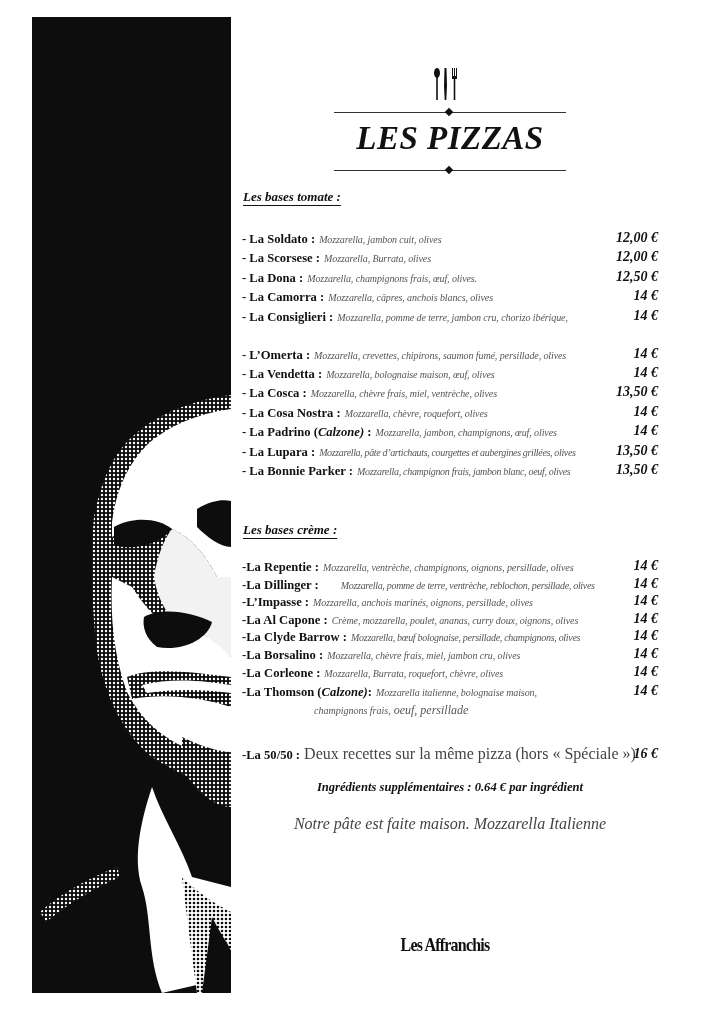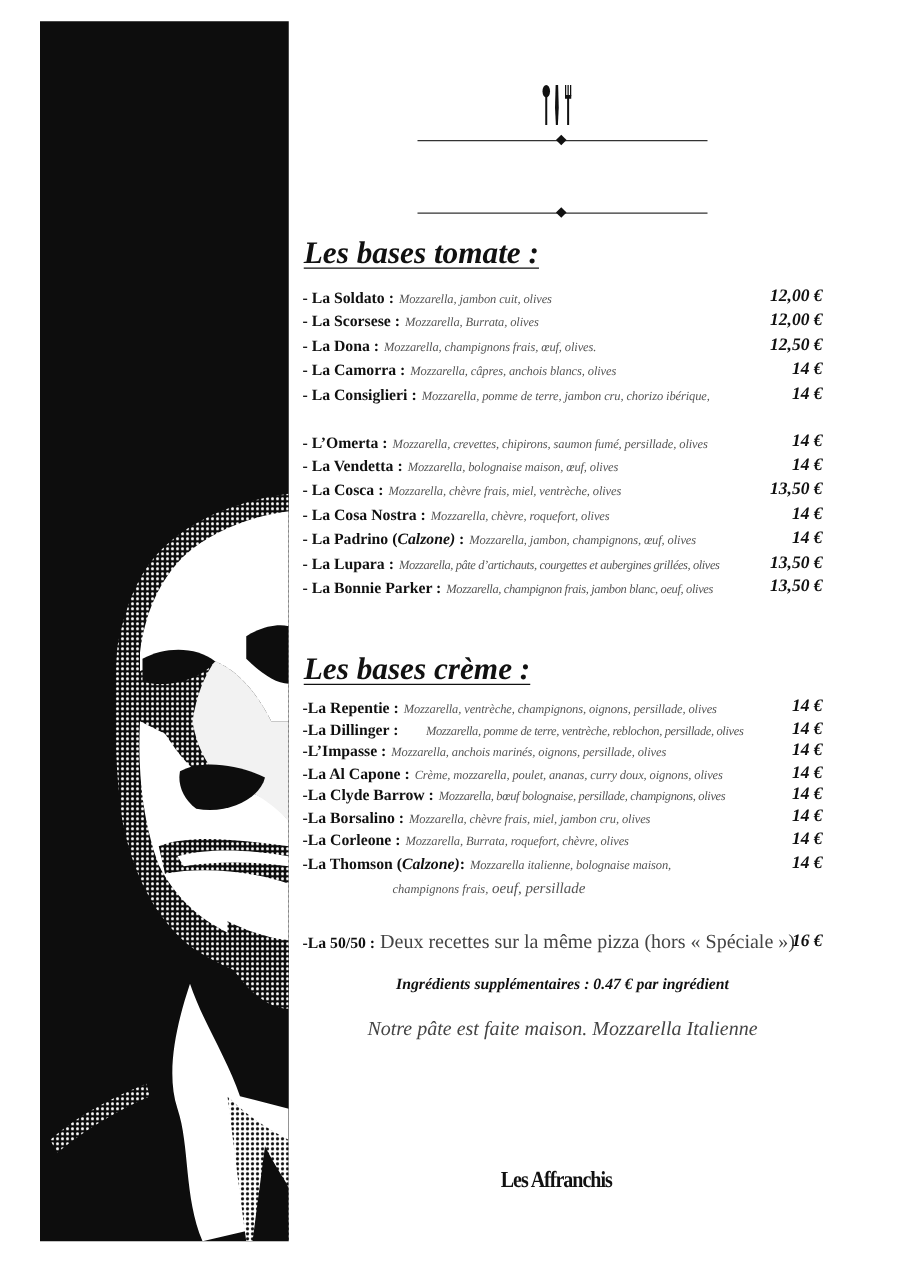--- a/index.html
+++ b/index.html
@@ -20,21 +20,21 @@
     position: absolute; left: 112px; top: -3px; width: 6px; height: 6px; background: #111; transform: rotate(45deg);
   }
   .rule.top { top: 50px; }
   .rule.bottom { top: 108px; }
   .title {
     position: absolute; left: 0; top: 58px; width: 232px; text-align: center;
     font-size: 33px; font-weight: bold; font-style: italic; letter-spacing: 0.5px; color: #111;
   }
 
   .section-title {
-    position: absolute; left: 243px; font-size: 25px; font-weight: bold; font-style: italic;
+    position: absolute; left: 243px; font-size: 13px; font-weight: bold; font-style: italic;
     text-decoration: underline; text-decoration-thickness: 1px; text-underline-offset: 4px; color: #111;
   }
   .items { position: absolute; left: 242px; width: 416px; }
   .item { position: relative; height: 19.4px; line-height: 19.4px; white-space: nowrap; }
   .item .name { font-weight: bold; font-size: 12.6px; color: #111; }
   .item .name i { font-style: italic; }
   .item .desc { font-style: italic; font-size: 10px; color: #555; letter-spacing: -0.1px; }
   .item .price {
     position: absolute; right: 0; top: 0; font-weight: bold; font-style: italic; font-size: 14px; color: #111;
   }
@@ -113,20 +113,21 @@
     <path d="M12.5,2 L14.5,2 L15,20 L14.3,34 L12.7,34 L12,20 Z" fill="#111"></path>
     <rect x="20" y="2" width="1" height="9" fill="#111"></rect>
     <rect x="22" y="2" width="1" height="9" fill="#111"></rect>
     <rect x="24" y="2" width="1" height="9" fill="#111"></rect>
     <rect x="20" y="10" width="5" height="3" fill="#111"></rect>
     <rect x="21.7" y="12" width="1.6" height="22" fill="#111"></rect>
   </svg>
   <div class="rule top">
       <span class="dia"></span>
     </div>
+  <div class="title">LES PIZZAS</div>
   <div class="rule bottom">
       <span class="dia"></span>
     </div>
 </div>
 
 <div class="section-title" style="top:189px;">Les bases tomate :</div>
 <div class="items" style="top:228px;">
   <div class="item">
     <span class="name">- La Soldato :</span>
     <span class="desc">Mozzarella, jambon cuit, olives</span>
@@ -232,15 +233,15 @@
     <span class="price">14 €</span>
     <span class="cont"><span>champignons frais,</span><span class="big"> oeuf, persillade</span></span>
   </div>
 </div>
 
 <div class="fifty">
   <span class="name">-La 50/50 :</span><span class="desc"> Deux recettes sur la même pizza (hors « Spéciale »)</span>
   <span class="price">16 €</span>
 </div>
 
-<div class="extras">Ingrédients supplémentaires : 0.47 € par ingrédient</div>
+<div class="extras">Ingrédients supplémentaires : 0.64 € par ingrédient</div>
 <div class="note">Notre pâte est faite maison. Mozzarella Italienne</div>
 <div class="brand">Les Affranchis</div>
 
 </body></html>

